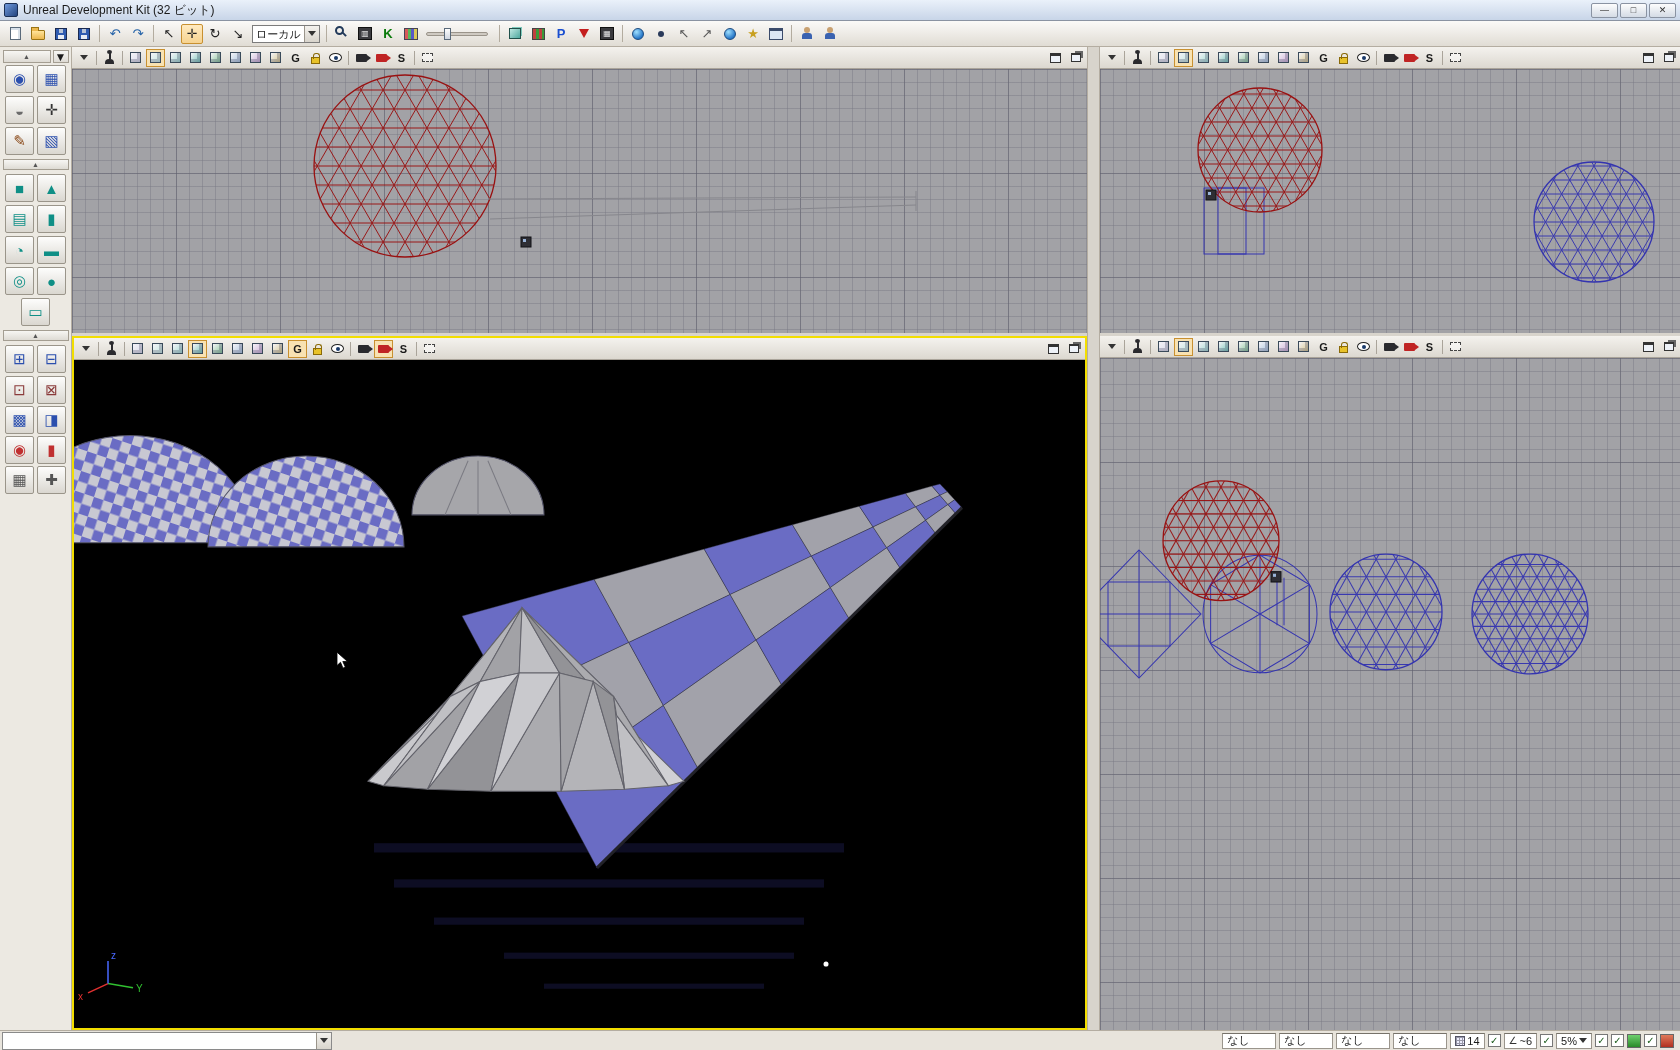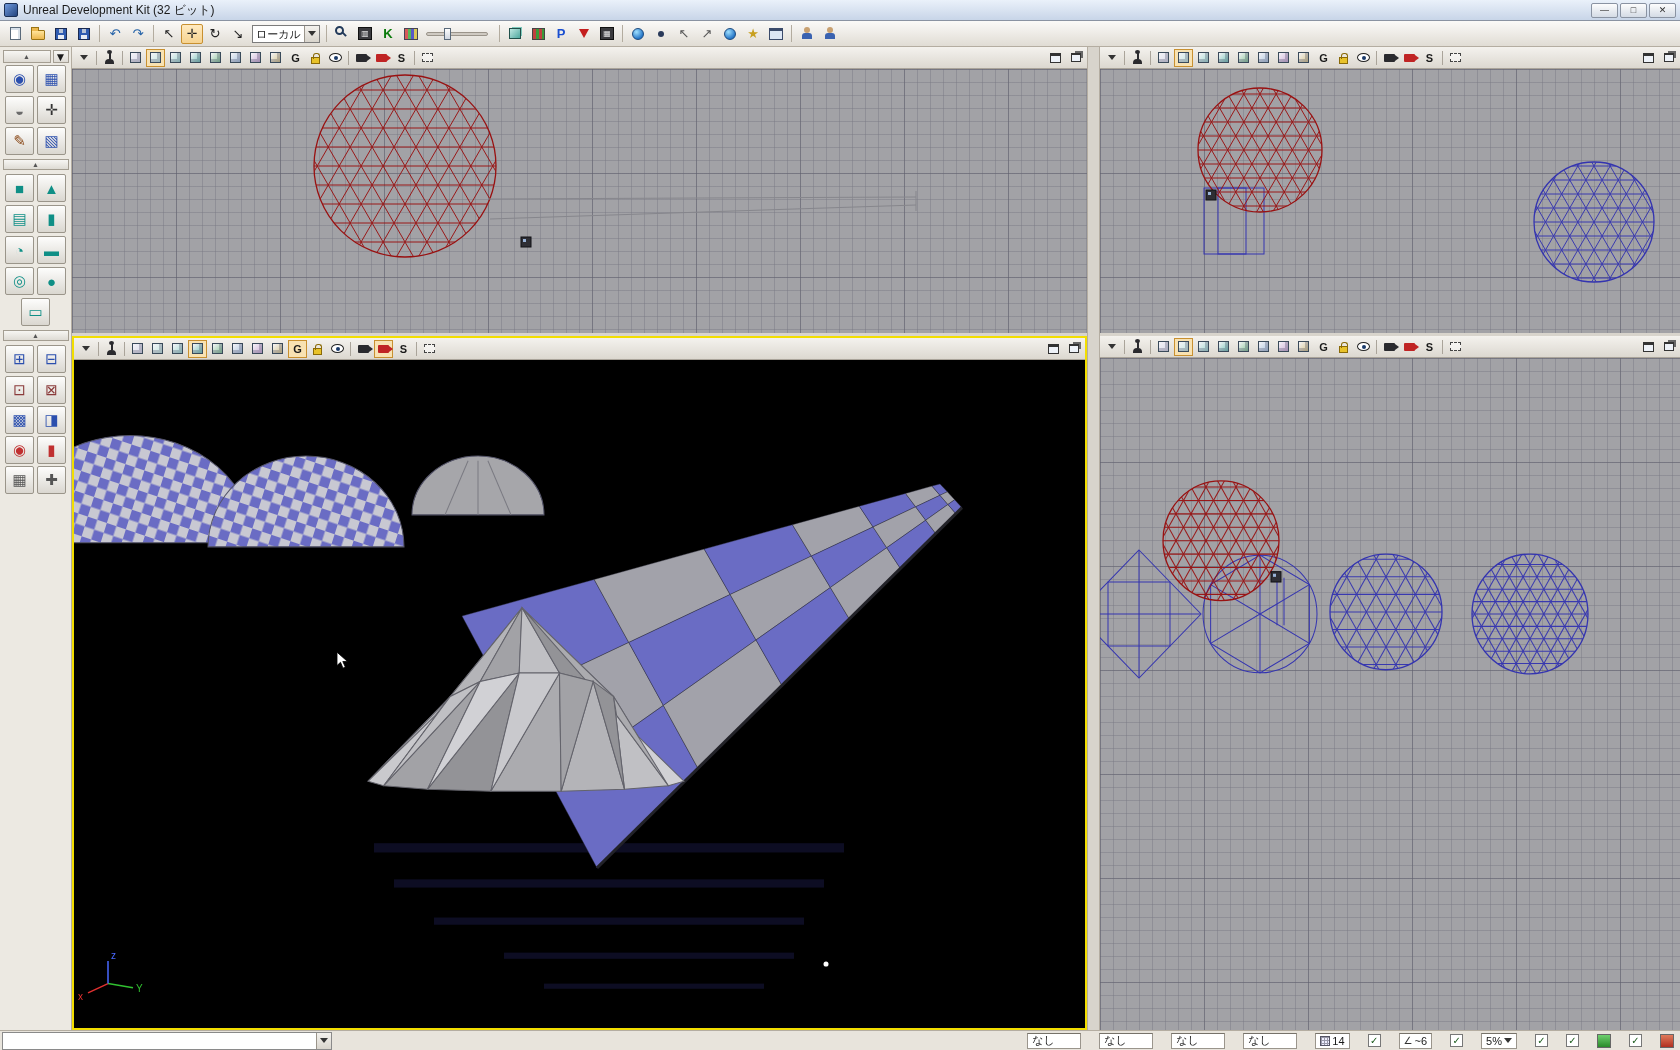--- a/index.html
+++ b/index.html
@@ -91,21 +91,21 @@
  linear-gradient(rgba(95,95,108,.5) 1px,transparent 1px),
  linear-gradient(90deg,rgba(95,95,108,.5) 1px,transparent 1px),
  linear-gradient(rgba(120,120,132,.45) 1px,transparent 1px),
  linear-gradient(90deg,rgba(120,120,132,.45) 1px,transparent 1px);
  background-size:104px 104px,104px 104px,13px 13px,13px 13px}
 .vcanvas.persp{background:#000}
 svg.scene{position:absolute;inset:0;width:100%;height:100%;display:block}
 
 .statusbar{height:20px;flex:none;background:#e8e4dc;border-top:1px solid #b4ada1;display:flex;align-items:center;padding:0 2px;gap:3px}
 .bottom-combo{width:330px;height:18px;flex:none;background:#fff;border:1px solid #8a8a8a;display:flex;align-items:center}
-.status-right{display:flex;align-items:center;gap:18px;margin-left:auto;padding-right:4px}
+.status-right{display:flex;align-items:center;gap:3px;margin-left:auto;padding-right:4px}
 .status-box{height:16px;border:1px solid #9a958c;border-top-color:#76726a;background:#fff;font-size:11px;display:flex;align-items:center;gap:2px;padding:0 4px}
 .status-box.slot{width:54px}
 .cb{width:13px;height:13px;border:1px solid #777;background:#fff;font-size:10px;line-height:11px;text-align:center;color:#1a5a1a}
 .ind{width:14px;height:14px;border:1px solid #666}
 .ind.green{background:linear-gradient(#6fd06f,#2a8a2a)}
 .ind.red{background:linear-gradient(#e07a5a,#b03020)}
 .angle{font-size:10px;color:#333}
 </style>
 </head>
 <body>

